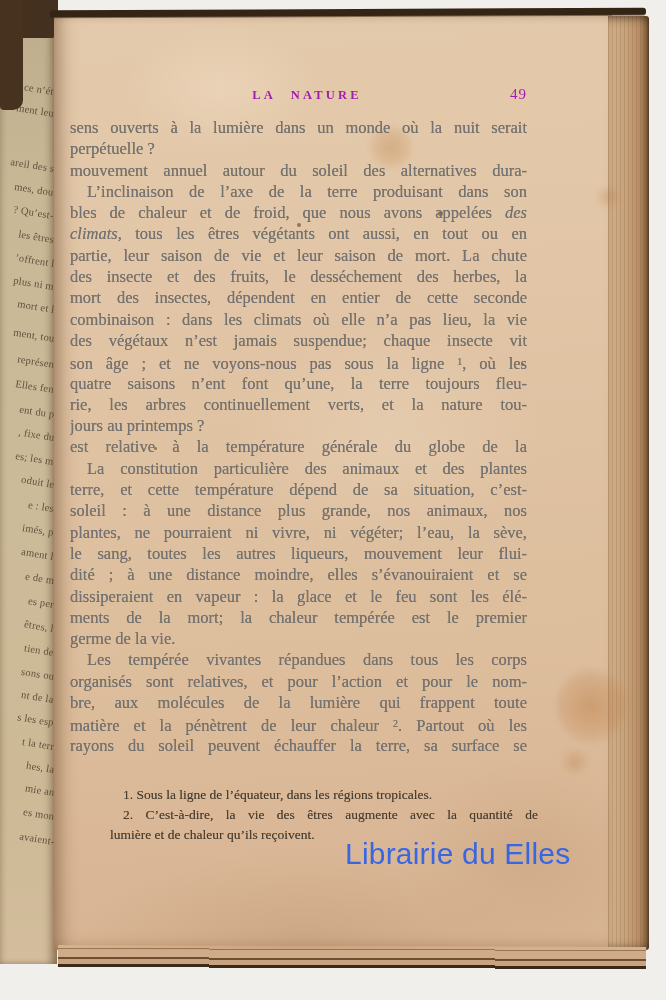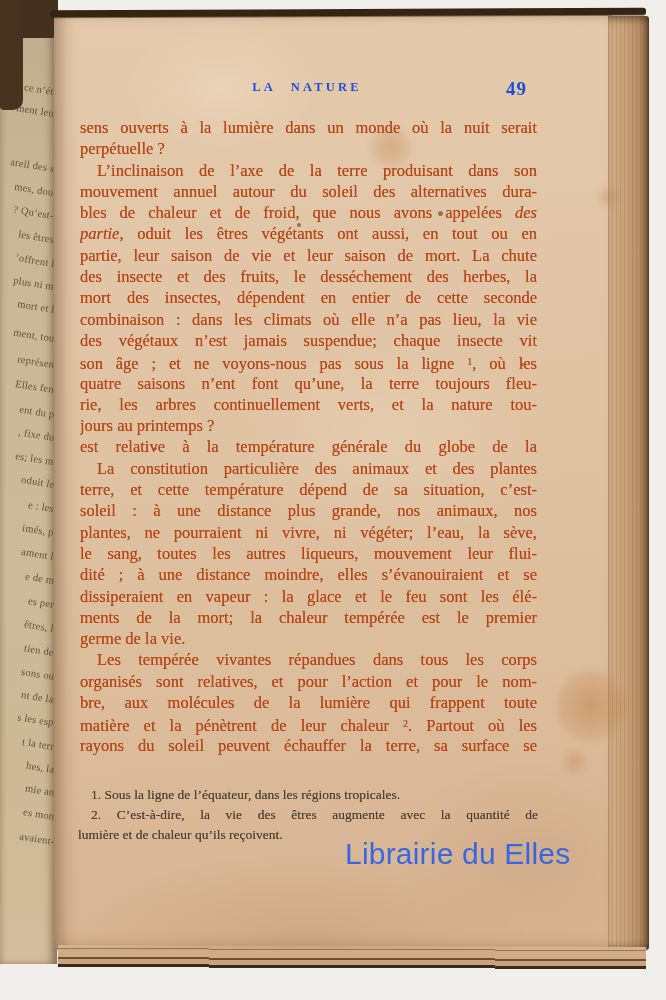--- a/index.html
+++ b/index.html
@@ -62,42 +62,42 @@
   .stain1{left:368px;top:126px;width:46px;height:42px;background:radial-gradient(circle,rgba(186,122,60,.34) 0%,rgba(186,122,60,.14) 55%,transparent 75%);}
   .stain2{left:556px;top:668px;width:70px;height:76px;background:radial-gradient(circle,rgba(184,112,50,.40) 0%,rgba(184,112,50,.18) 55%,transparent 78%);}
   .stain3{left:560px;top:748px;width:30px;height:28px;background:radial-gradient(circle,rgba(184,112,50,.30) 0%,transparent 72%);}
   .stain4{left:596px;top:184px;width:24px;height:26px;background:radial-gradient(circle,rgba(180,115,55,.30) 0%,transparent 72%);}
   .speck{position:absolute;border-radius:50%;background:rgba(110,72,35,.65);filter:blur(.4px);}
   .speck1{left:438px;top:211px;width:5px;height:5px;}
   .speck2{left:297px;top:223px;width:4px;height:4px;}
   .speck3{left:154px;top:447px;width:3px;height:3px;}
   .speck4{left:521px;top:363px;width:3px;height:3px;}
   
-  .header-row{position:absolute;left:78px;top:80px;width:458px;height:18px;color:#1d4ed8;}
+  .header-row{position:absolute;left:78px;top:88px;width:458px;height:18px;color:#a21caf;}
   .header-title{
     position:absolute;left:0;right:0;text-align:center;
     font-size:12.5px;font-weight:bold;letter-spacing:3.2px;word-spacing:9px;
   }
-  .header-pagenum{position:absolute;right:9px;top:-2px;font-size:19px;font-weight:bold;letter-spacing:1px;}
+  .header-pagenum{position:absolute;right:9px;top:-2px;font-size:15px;font-weight:normal;letter-spacing:1px;}
   .body-text{
-    position:absolute;left:80px;top:117px;width:457px;
-    font-size:16.5px;line-height:21.3px;color:#c2410c;
+    position:absolute;left:70px;top:117px;width:457px;
+    font-size:16.5px;line-height:21.3px;color:#737373;
     text-shadow:0 0 .5px rgba(69,58,44,.55);
   }
   .line{text-align:justify;text-align-last:justify;height:21.3px;overflow:hidden;}
   .line.last{text-align-last:left;}
   .line.indent{text-indent:17px;}
   .line .i{font-style:italic;}
   .line .sup,.fn-line .sup{font-size:10px;vertical-align:4px;}
   .footnotes{
     position:absolute;left:78px;top:785px;width:460px;
     font-size:13.5px;line-height:20px;color:#473c2e;
     text-shadow:0 0 .5px rgba(69,58,44,.5);
   }
-  .fn-line{height:20px;overflow:hidden;}
+  .fn-line{height:20px;overflow:hidden;margin-left:32px;}
   .fn-line.indent{text-indent:13px;}
   .fn-line.just{text-align:justify;text-align-last:justify;}
   .watermark{
     position:absolute;left:345px;top:837px;
     font-family:"Liberation Sans", sans-serif;
     font-size:30px;color:#2f63e8;opacity:.95;white-space:nowrap;letter-spacing:.2px;
   }
   
   .mottle{
     position:absolute;left:54px;top:14px;width:558px;height:936px;pointer-events:none;
@@ -165,24 +165,24 @@
   <div class="speck speck4"></div>
 
   <div class="header-row">
     <span class="header-title">LA NATURE</span>
     <span class="header-pagenum">49</span>
   </div>
 
   <div class="body-text">
       <div class="line"><span>sens ouverts à la lumière dans un monde où la nuit serait</span></div>
       <div class="line last"><span>perpétuelle ?</span></div>
+      <div class="line"><span>mouvement annuel autour du soleil des alternatives dura-</span></div>
       <div class="line indent"><span>L’inclinaison de l’axe de la terre produisant dans son</span></div>
-      <div class="line"><span>mouvement annuel autour du soleil des alternatives dura-</span></div>
       <div class="line"><span>bles de chaleur et de froid, que nous avons appelées </span><span class="i">des</span></div>
-      <div class="line"><span class="i">partie</span><span>, oduit les êtres végétants ont aussi, en tout ou en</span></div>
+      <div class="line"><span class="i">climats</span><span>, tous les êtres végétants ont aussi, en tout ou en</span></div>
       <div class="line"><span>partie, leur saison de vie et leur saison de mort. La chute</span></div>
       <div class="line"><span>des insecte et des fruits, le desséchement des herbes, la</span></div>
       <div class="line"><span>mort des insectes, dépendent en entier de cette seconde</span></div>
       <div class="line"><span>combinaison : dans les climats où elle n’a pas lieu, la vie</span></div>
       <div class="line"><span>des végétaux n’est jamais suspendue; chaque insecte vit</span></div>
       <div class="line"><span>son âge ; et ne voyons-nous pas sous la ligne </span><span class="sup">1</span><span>, où les</span></div>
       <div class="line"><span>quatre saisons n’ent font qu’une, la terre toujours fleu-</span></div>
       <div class="line"><span>rie, les arbres continuellement verts, et la nature tou-</span></div>
       <div class="line last"><span>jours au printemps ?</span></div>
       <div class="line"><span>est relative à la température générale du globe de la</span></div>

